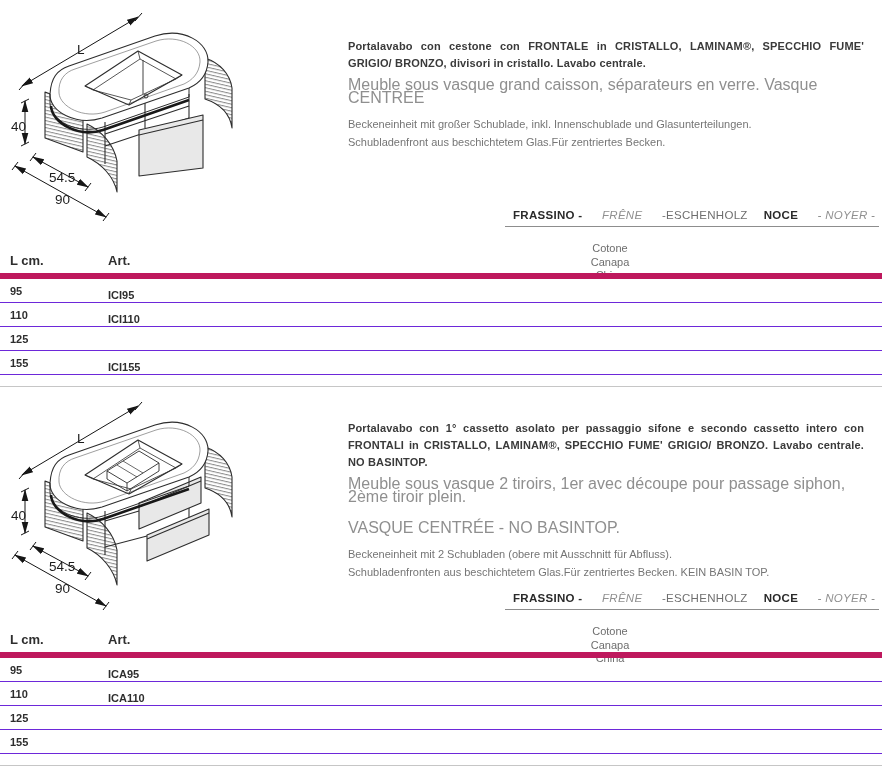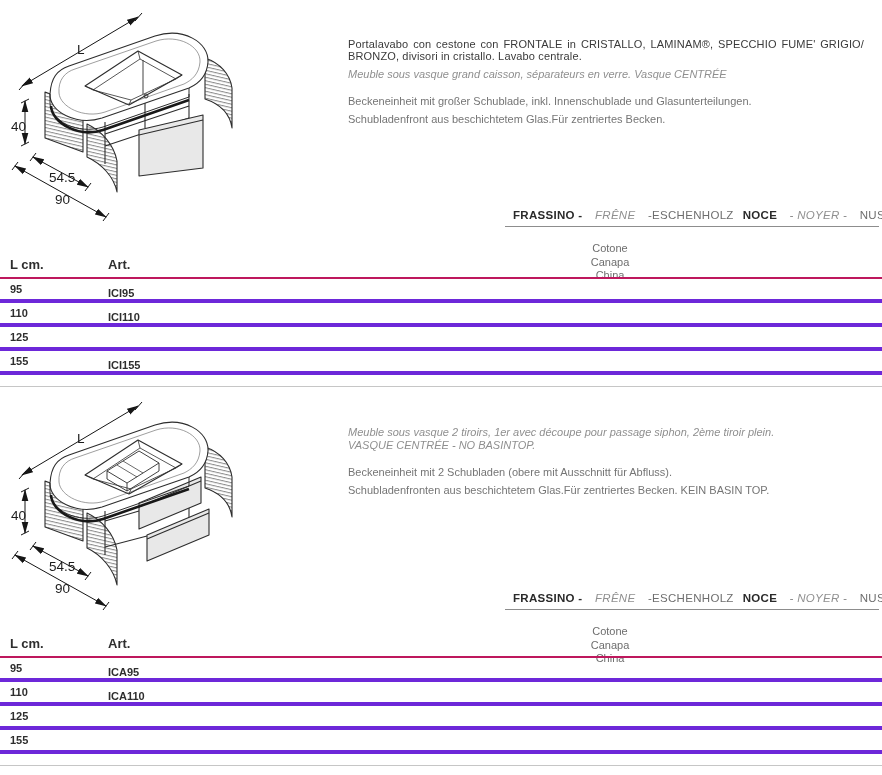--- a/index.html
+++ b/index.html
@@ -12,43 +12,43 @@
   #s1 { top:0; height:386px; }
   #s2 { top:387px; height:378px; }
 
   .drawing { position:absolute; left:5px; }
   #s1 .drawing { top:6px; }
   #s2 .drawing { top:8px; }
 
   .desc { position:absolute; left:348px; width:516px; }
   #s1 .desc { top:38px; }
   #s2 .desc { top:33px; }
-  .desc .it { font-size:11px; font-weight:normal; color:#3a3a3a; line-height:12px; text-align:justify; letter-spacing:0.15px; }
-  .desc .fr { font-size:11px; font-style:italic; color:#8f8f8f; line-height:13px; margin-top:6px; }
+  .desc .it { font-size:11px; font-weight:bold; color:#3a3a3a; line-height:17px; text-align:justify; letter-spacing:0.15px; }
+  .desc .fr { font-size:16px; color:#8f8f8f; line-height:13px; margin-top:6px; }
   .desc .de { font-size:11px; color:#757575; line-height:13.5px; margin-top:14px; }
-  .desc .fr + .fr { margin-top:0; }
+  .desc .fr + .fr { margin-top:18px; }
   .desc .de + .de { margin-top:4px; }
 
   .fin { position:absolute; left:505px; width:374px; }
   #s1 .fin { top:209px; }
   #s2 .fin { top:205px; }
   .fin-head { display:flex; justify-content:space-between; padding:0 22px 5px 8px;
               border-bottom:1px solid #8d8d8d; font-size:11.5px; color:#6e6e6e; letter-spacing:0.3px; white-space:nowrap; }
   .fin-head .b { font-weight:bold; color:#2a2a2a; }
   .fin-head .i { font-style:italic; color:#909090; }
-  .fin-head span + span { margin-left:9px; }
+  .fin-head span + span { margin-left:16px; }
   .fin-names { width:210px; margin-top:15px; text-align:center; font-size:11px; color:#6e6e6e; line-height:13.5px; }
 
   .tbl { position:absolute; left:0; width:882px; color:#2e2e2e; }
   #s1 .tbl { top:252px; }
   #s2 .tbl { top:244px; }
-  .hrow { height:27px; box-sizing:border-box; border-bottom:2px solid #be185d;
+  .hrow { height:27px; box-sizing:border-box; border-bottom:6px solid #be185d;
           display:flex; align-items:flex-end; padding-bottom:5px;
           font-size:13px; font-weight:bold; }
-  .row  { height:24px; box-sizing:border-box; border-bottom:4px solid #6d28d9;
+  .row  { height:24px; box-sizing:border-box; border-bottom:1px solid #6d28d9;
           display:flex; align-items:center; font-size:11px; font-weight:bold; }
   .c1 { width:108px; padding-left:10px; box-sizing:border-box; }
   .c2 { flex:1;margin-top:8px; }
 
   svg text { font-family:"Liberation Sans", sans-serif; font-size:13.5px; fill:#1c1c1c; }
 </style>
 </head>
 <body>
 
 <div class="section" id="s1">
@@ -206,20 +206,21 @@
       <line x1="7" y1="164" x2="13" y2="156"></line>
       <line x1="98" y1="215" x2="104" y2="207"></line>
     </g>
     <text x="72" y="48">L</text>
     <text x="6" y="125">40</text>
     <text x="44" y="176">54.5</text>
     <text x="50" y="198">90</text>
   </svg>
 
   <div class="desc">
+    <div class="it">Portalavabo con 1° cassetto asolato per passaggio sifone e secondo cassetto intero con FRONTALI in CRISTALLO, LAMINAM®, SPECCHIO FUME' GRIGIO/ BRONZO. Lavabo centrale. NO BASINTOP.</div>
     <div class="fr">Meuble sous vasque 2 tiroirs, 1er avec découpe pour passage siphon, 2ème tiroir plein.</div>
     <div class="fr">VASQUE CENTRÉE - NO BASINTOP.</div>
     <div class="de">Beckeneinheit mit 2 Schubladen (obere mit Ausschnitt für Abfluss).</div>
     <div class="de">Schubladenfronten aus beschichtetem Glas.Für zentriertes Becken. KEIN BASIN TOP.</div>
   </div>
 
   <div class="fin">
     <div class="fin-head">
       <span>
         <span class="b">FRASSINO -</span>

